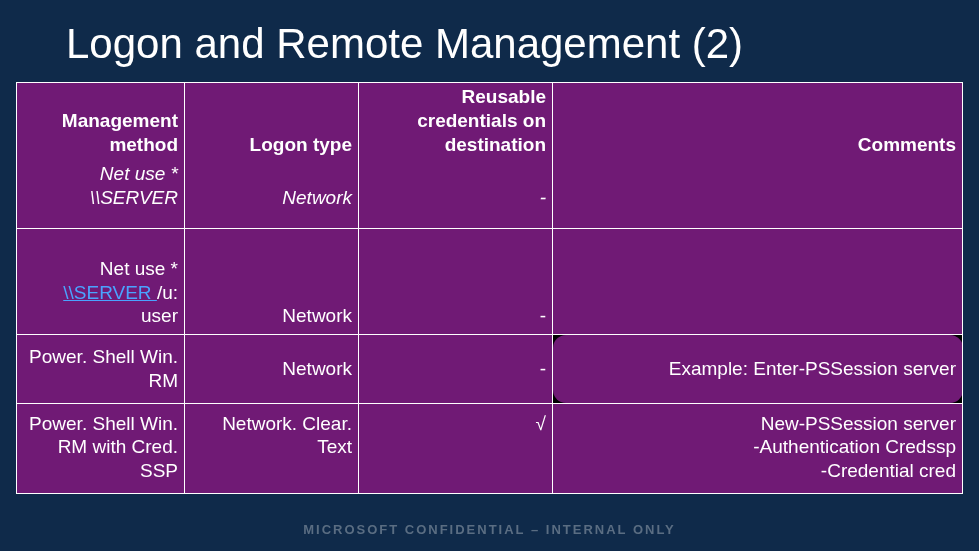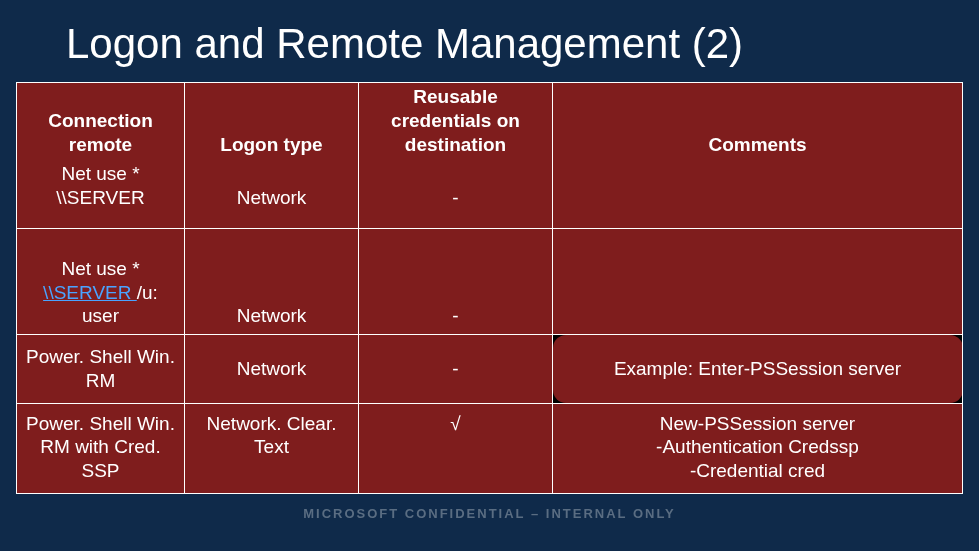--- a/index.html
+++ b/index.html
@@ -25,44 +25,44 @@
     width: 100%;
     border-collapse: collapse;
     table-layout: fixed;
   }
   col.c1 { width: 168px; }
   col.c2 { width: 174px; }
   col.c3 { width: 194px; }
   col.c4 { width: auto; }
   th, td {
     border: 1px solid #fff;
-    text-align: center;
+    text-align: right;
     vertical-align: top;
     padding: 2px 6px 4px 6px;
     font-size: 19px;
     line-height: 1.25;
     color: #fff;
-    background: #7f1d1d;
+    background: #701a75;
   }
   th {
     font-weight: 700;
     vertical-align: bottom;
   }
   
   thead th { border-bottom: none; }
   tbody tr:first-child td { border-top: none; }
-  tbody tr:first-child td { vertical-align: bottom; padding-bottom: 18px; }
+  tbody tr:first-child td { vertical-align: bottom; padding-bottom: 18px; font-style: italic; }
   tbody tr:nth-child(2) td { vertical-align: bottom; padding-top: 28px; padding-bottom: 6px; }
   tbody tr:nth-child(3) td { padding-top: 10px; padding-bottom: 10px; vertical-align: middle; }
   tbody tr:nth-child(4) td { padding-top: 8px; padding-bottom: 10px; }
   tbody tr:nth-child(5) td { padding-top: 8px; padding-bottom: 6px; }
   .link { color: #4aa3ff; text-decoration: underline; }
   .footer {
     position: absolute;
-    bottom: 30px;
+    bottom: 14px;
     width: 100%;
     text-align: center;
     font-size: 13px;
     letter-spacing: 2px;
     color: #5a6d82;
     font-weight: 600;
   }
 </style>
 </head>
 <body>
@@ -72,21 +72,21 @@
 <div class="table-wrap">
   <table>
     <colgroup>
       <col class="c1">
         <col class="c2">
         <col class="c3">
         <col class="c4">
     </colgroup>
     <thead>
       <tr>
-        <th>Connection remote</th>
+        <th>Management method</th>
         <th>Logon type</th>
         <th>Reusable credentials on destination</th>
         <th>Comments</th>
       </tr>
     </thead>
     <tbody>
         <tr>
           <td><span>Net use * </span><span>\\SERVER</span></td>
           <td>Network</td>
           <td>-</td>

